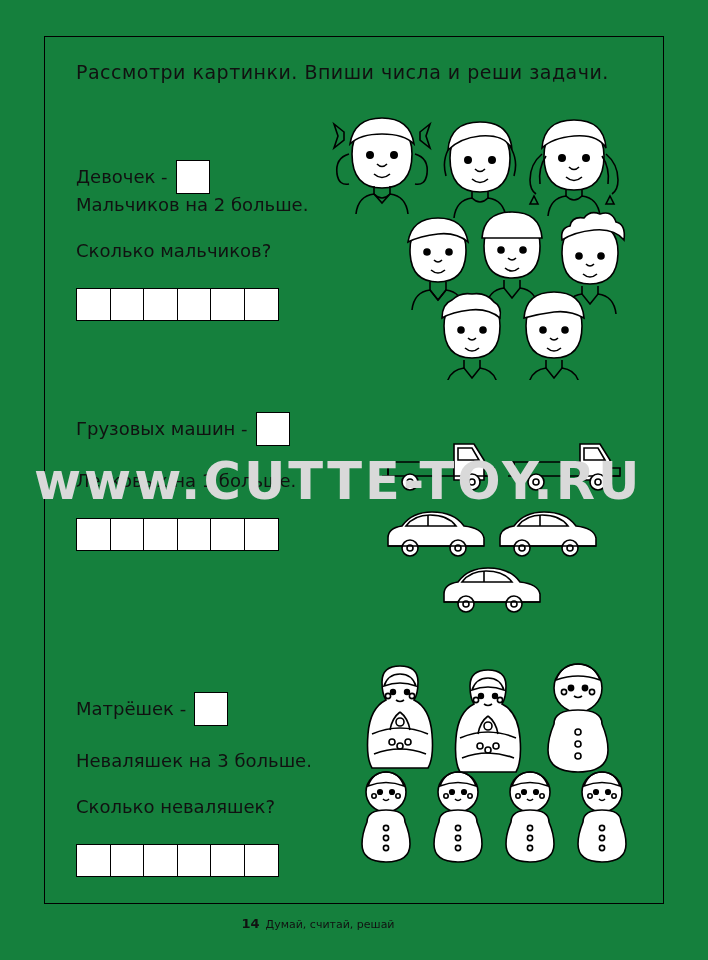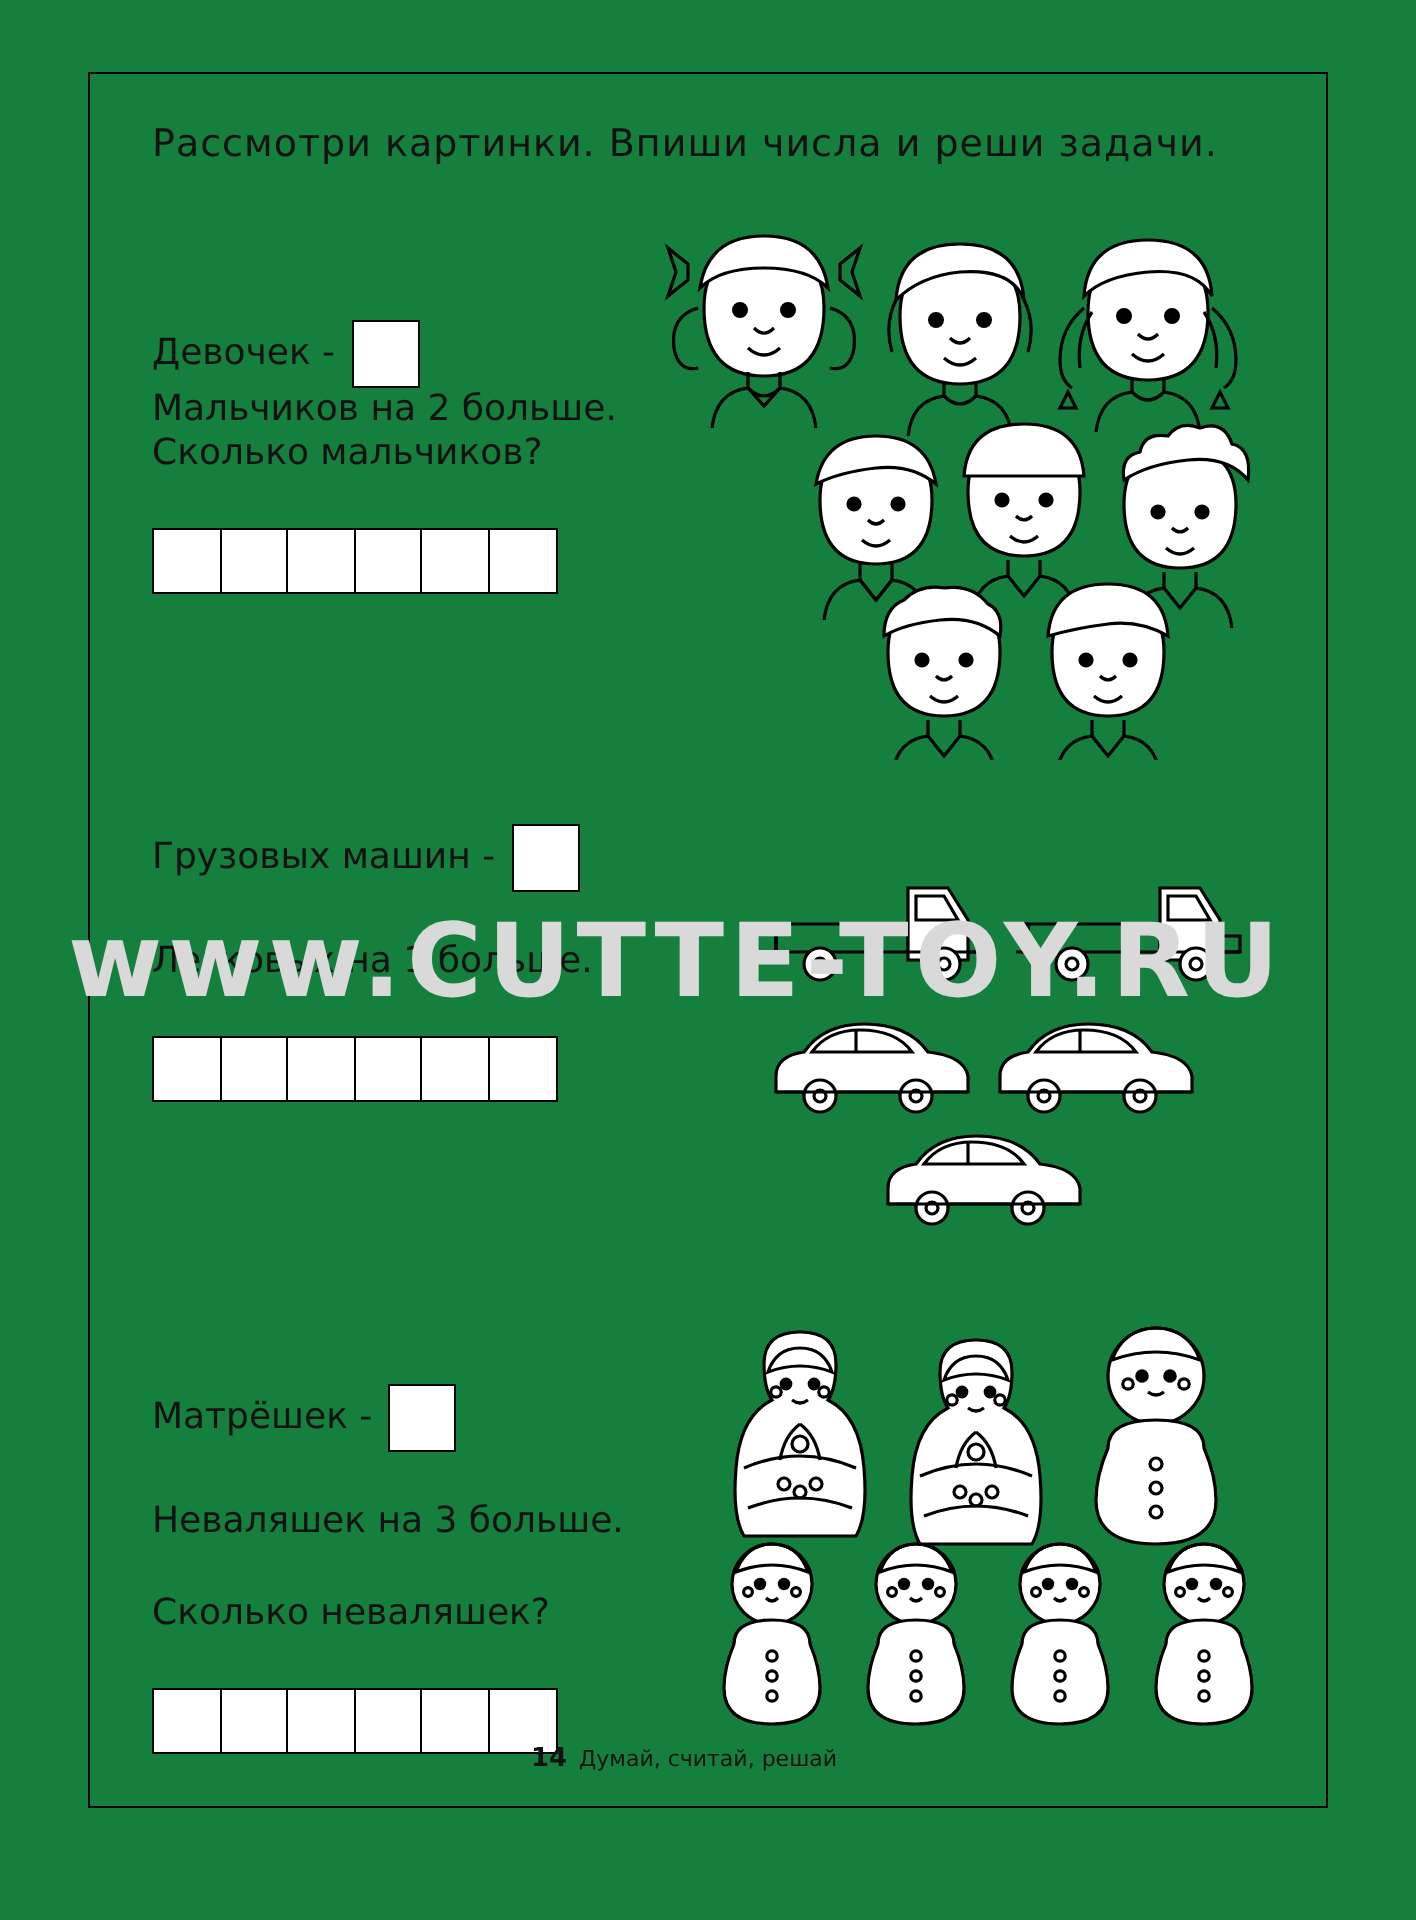--- a/index.html
+++ b/index.html
@@ -89,26 +89,25 @@
     letter-spacing: 3px;
     color: #d9d9d9;
     font-family: "DejaVu Sans", sans-serif;
     pointer-events: none;
     white-space: nowrap;
     overflow: hidden;
   }
   .footer {
     position: absolute;
     left: 0;
-    top: 872px;
+    top: 916px;
     width: 636px;
     text-align: center;
     font-size: 11px;
     color: #111;
-    margin-left: 24px;
   }
   .footer .pnum {
     font-weight: bold;
     font-size: 13px;
     margin-right: 6px;
   }
   svg { display: block; }
 </style>
 </head>
 <body>
@@ -118,21 +117,21 @@
   <div class="page-border"></div>
 
   <div class="intro">Рассмотри картинки. Впиши числа и реши задачи.</div>
 
   <div class="task" style="top:160px;">
     <div class="task-line">
       <span class="lbl">Девочек -</span>
       <span class="inline-box"></span>
     </div>
     <div class="task-line" style="">Мальчиков на 2 больше.</div>
-    <div class="task-line" style="text-align:right;">Сколько мальчиков?</div>
+    <div class="task-line" style="margin-top:24px;text-align:right;">Сколько мальчиков?</div>
     <div class="answer-row" style="margin-top:26px;">
       <div class="answer-cell"></div>
       <div class="answer-cell"></div>
       <div class="answer-cell"></div>
       <div class="answer-cell"></div>
       <div class="answer-cell"></div>
       <div class="answer-cell"></div>
     </div>
   </div>
 

